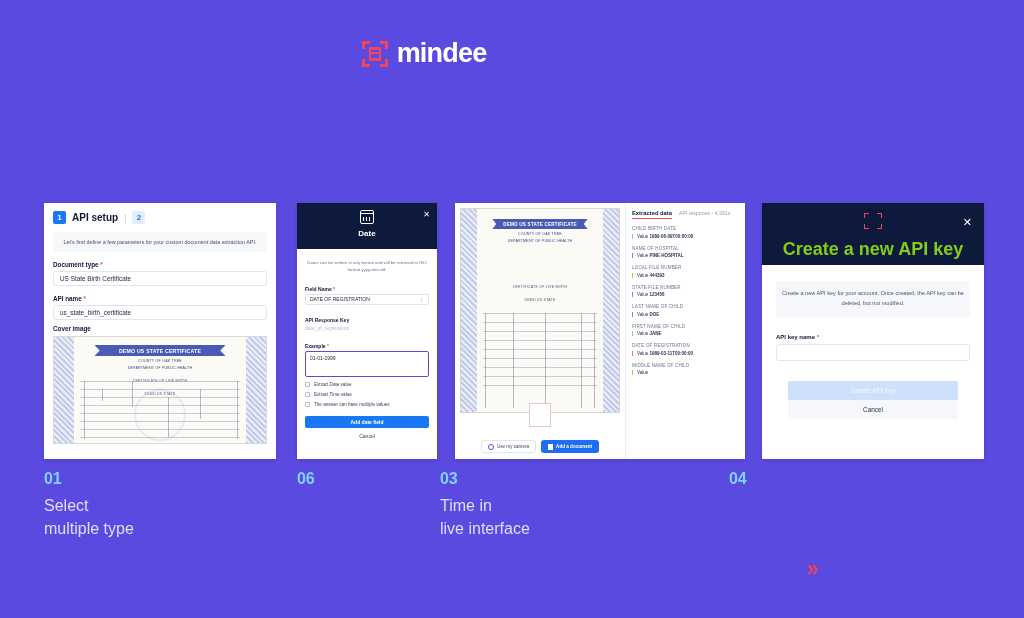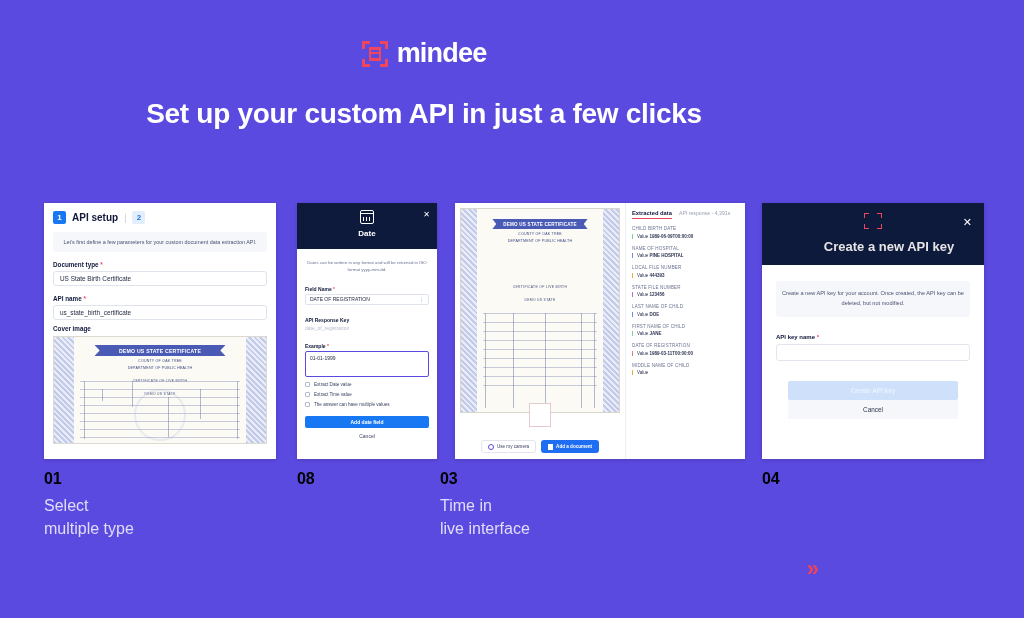--- a/index.html
+++ b/index.html
@@ -124,38 +124,38 @@
   .ic-doc { width: 5px; height: 6px; background: #fff; flex: none; }
 
   
   .c4-head { position: relative; background: #0e1a3c; height: 62px; }
   .c4-mark { position: absolute; left: 50%; top: 10px; transform: translateX(-50%); width: 18px; height: 16px; }
   .c4-mark i { position: absolute; width: 5px; height: 5px; border-color: #f0455c; border-style: solid; border-width: 0; }
   .c4-mark .a { top:0; left:0; border-top-width:1.6px; border-left-width:1.6px; }
   .c4-mark .b { top:0; right:0; border-top-width:1.6px; border-right-width:1.6px; }
   .c4-mark .c { bottom:0; left:0; border-bottom-width:1.6px; border-left-width:1.6px; }
   .c4-mark .d { bottom:0; right:0; border-bottom-width:1.6px; border-right-width:1.6px; }
-  .c4-title { position: absolute; left: 16px; width: 100%; top: 36px; text-align: center;
-              color: #e5e5e5; font-size: 13px; font-weight: 700; }
+  .c4-title { position: absolute; left: 0; width: 100%; top: 36px; text-align: center;
+              color: #84cc16; font-size: 18px; font-weight: 700; }
   .c4-x { position: absolute; right: 12px; top: 14px; color: #fff; font-size: 11px; line-height: 1; }
   .c4-note { margin: 16px 14px 0 14px; background: #f6f7fb; border-radius: 3px; padding: 8px 6px;
              font-size: 5.6px; color: #4a5270; line-height: 1.75; text-align: center; }
   .c4-label { margin: 17px 14px 4px 14px; font-size: 6px; font-weight: 700; color: #10173a; }
   .c4-input { margin: 0 14px; border: 1px solid #e2e5ee; border-radius: 3px; height: 17px; background: #fff; }
   .c4-btns { margin: 20px 26px 0 26px; }
   .c4-primary { background: #cfe0fb; color: #eaf1fd; height: 19px; border-radius: 2px;
                 display: flex; align-items: center; justify-content: center; font-size: 6.4px; font-weight: 700; }
   .c4-cancel { background: #f6f7fb; height: 19px; display: flex; align-items: center;
                justify-content: center; font-size: 6.4px; color: #2b3350; }
 
   
   .steps { position: absolute; top: 470px; left: 44px; width: 940px; }
   .step { position: absolute; top: 0; }
-  #step1 { left: 0; } #step2 { left: 253px; } #step3 { left: 396px; } #step4 { left: 718px; }
-  .step-num { color: #000000; font-size: 16px; font-weight: 700; letter-spacing: -0.2px; }
+  #step1 { left: 0; } #step2 { left: 253px; } #step3 { left: 396px; } #step4 { left: 685px; }
+  .step-num { color: #7dd3fc; font-size: 16px; font-weight: 700; letter-spacing: -0.2px; }
   .step-txt { color: #e0dcfa; font-size: 16px; line-height: 1.45; margin-top: 6px; white-space: pre-line; }
 
   .chevrons { position: absolute; right: 32px; bottom: 36px; color: #ef4458;
               font-size: 22px; font-weight: 700; letter-spacing: -3px; }
 </style>
 </head>
 <body>
 
 <div class="page">
 
@@ -163,21 +163,20 @@
     <div class="brand-mark">
       <span class="br tl"></span>
         <span class="br tr"></span>
       <span class="br bl"></span>
         <span class="br brr"></span>
       <span class="core"></span>
     </div>
     <div class="brand-name">mindee</div>
   </div>
 
-  <div class="headline">Set up your custom API in just a few clicks</div>
 
   <div class="cards">
 
     <div class="card" id="card1">
       <div class="c1-head">
         <div class="step-badge active">1</div>
         <div class="c1-title">API setup</div>
         <div class="c1-sep">|</div>
         <div class="step-badge idle">2</div>
       </div>
@@ -375,21 +374,21 @@
     </div>
   </div>
 
   <div class="steps">
     <div class="step" id="step1">
       <div class="step-num">01</div>
       <div class="step-txt">Select
 multiple type</div>
     </div>
     <div class="step" id="step2">
-      <div class="step-num">08</div>
+      <div class="step-num">06</div>
     </div>
     <div class="step" id="step3">
       <div class="step-num">03</div>
       <div class="step-txt">Time in
 live interface</div>
     </div>
     <div class="step" id="step4">
       <div class="step-num">04</div>
     </div>
   </div>

